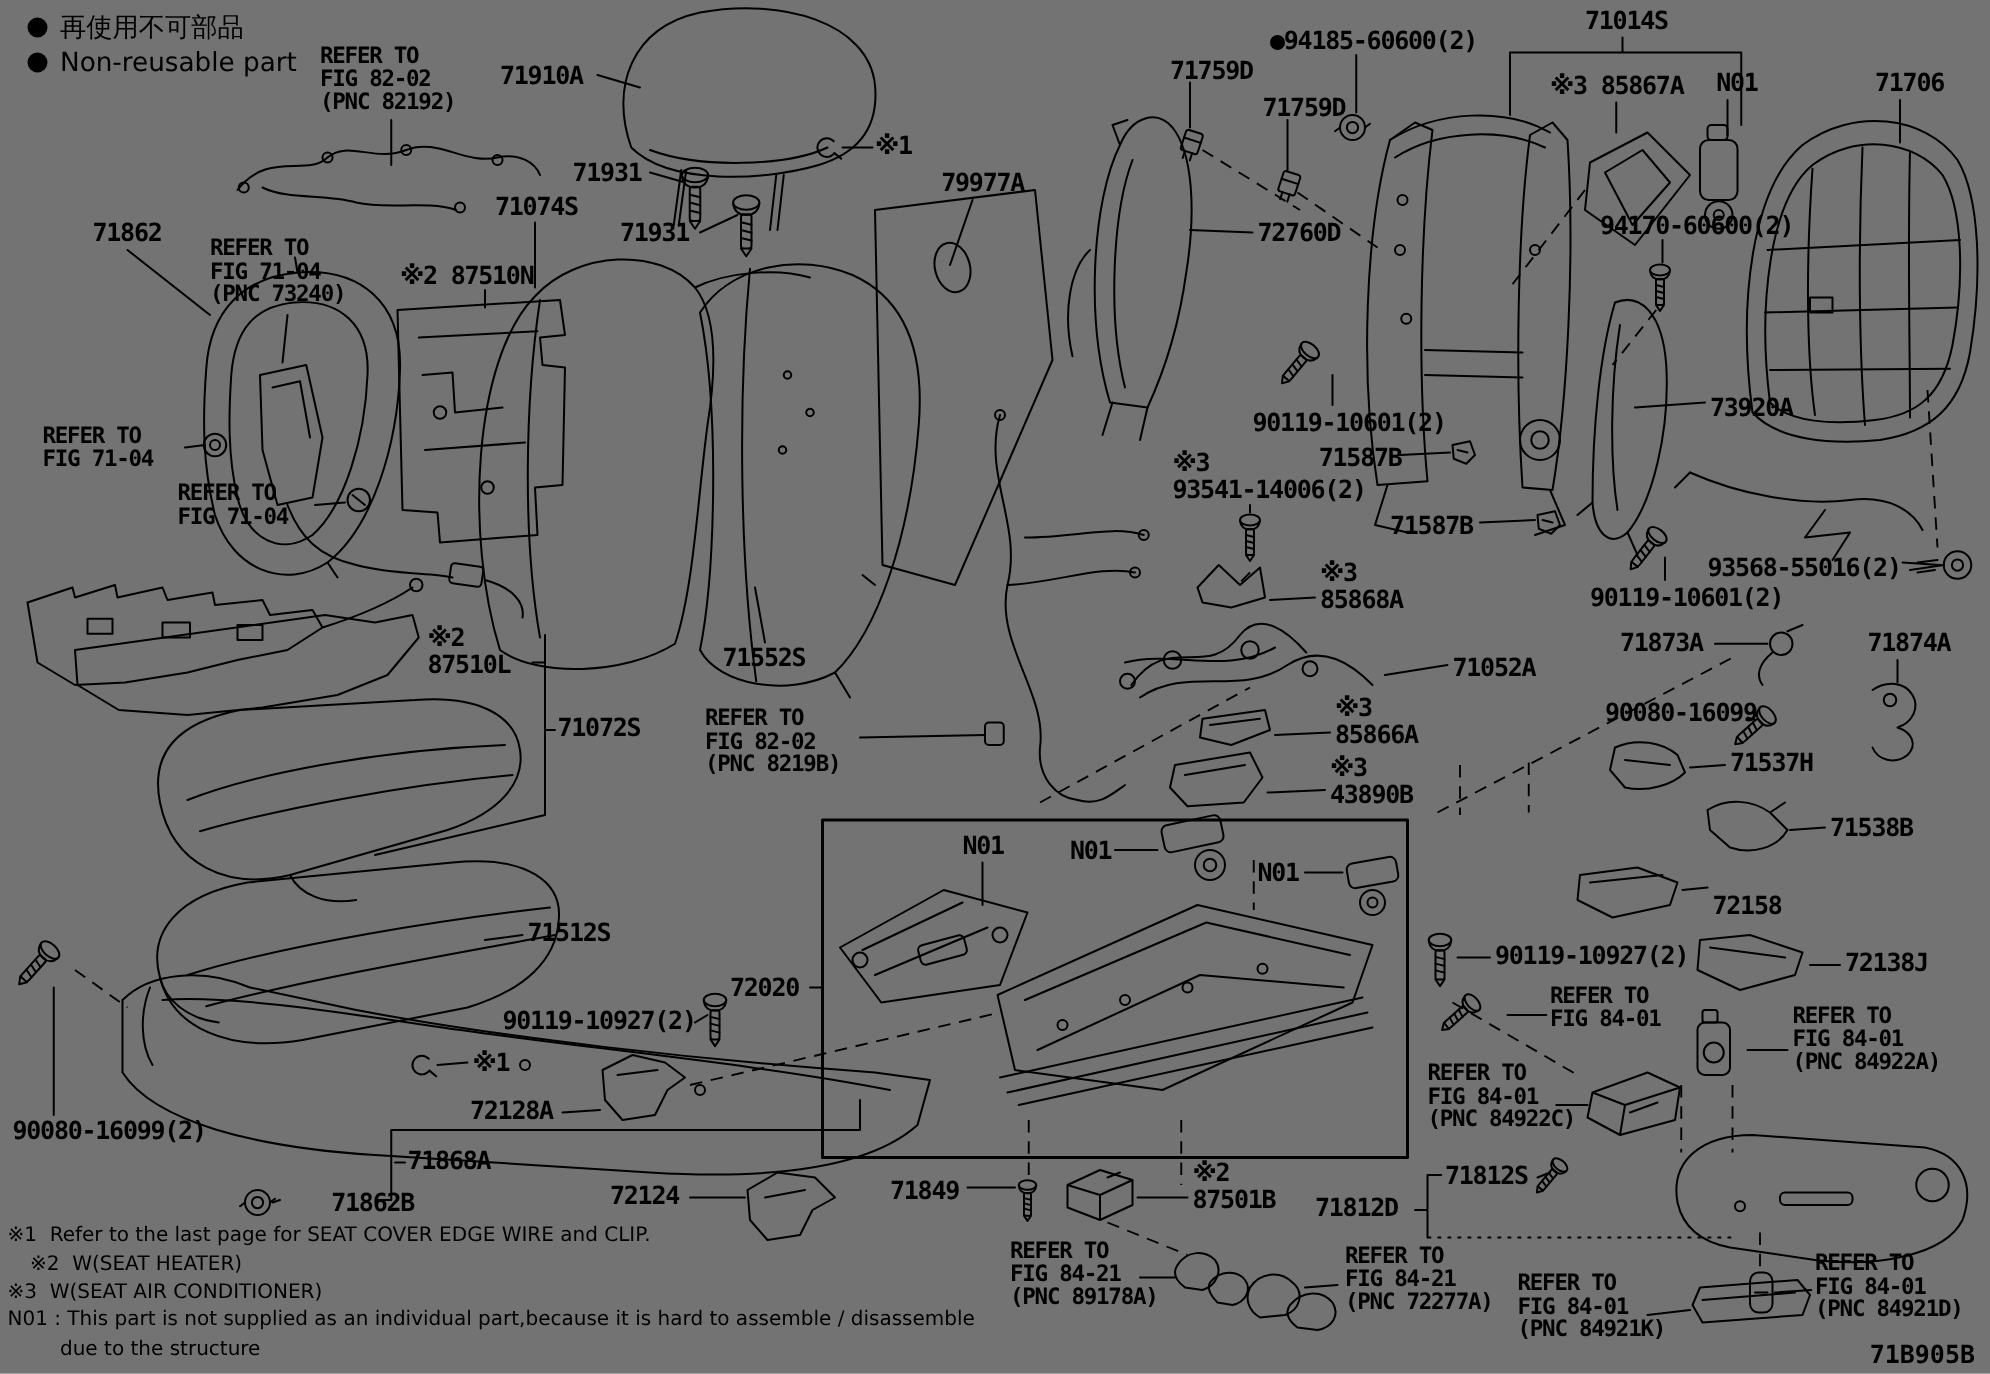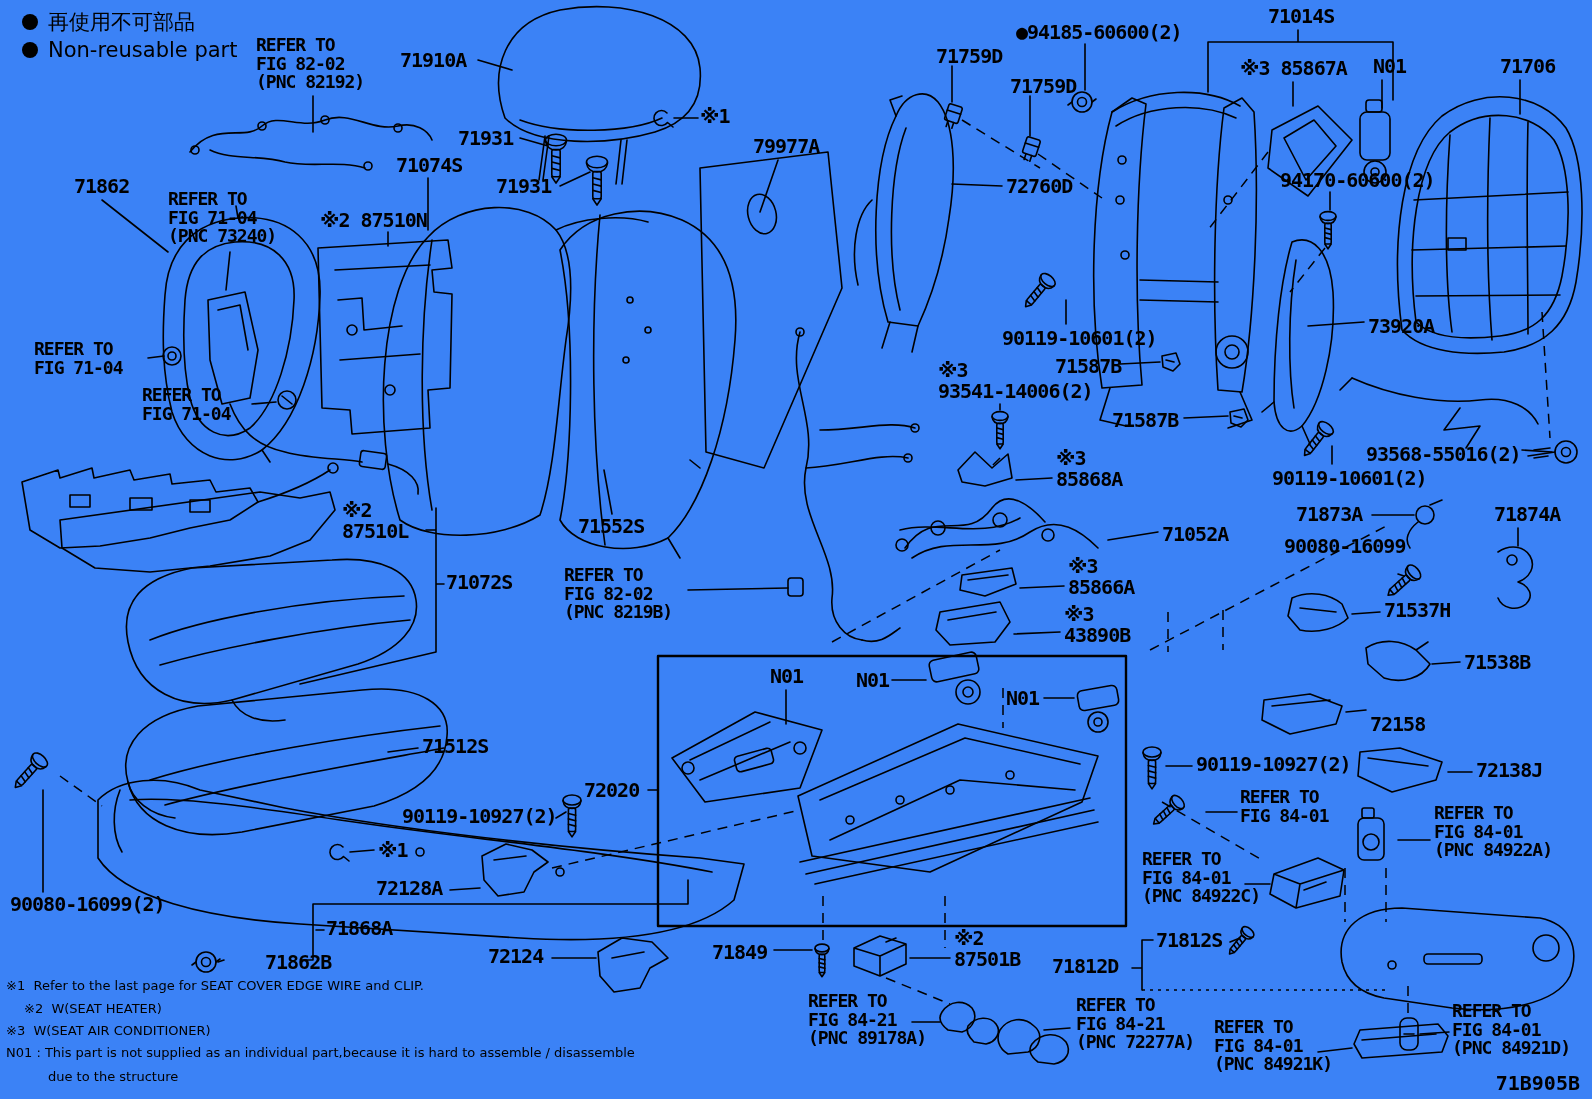--- a/index.html
+++ b/index.html
@@ -1,28 +1,28 @@
 <!DOCTYPE html>
 <html><head>
 <meta charset="utf-8">
 <style>
   html,body{margin:0;padding:0;background:#e8e8e8;}
-  .stage{position:relative;width:1592px;height:1099px;background:#3b82f6;overflow:hidden;
+  .stage{position:relative;width:1592px;height:1099px;background:#737373;overflow:hidden;
          font-family:"DejaVu Sans Mono","DejaVu Sans",monospace;color:#000;}
   svg.linework{position:absolute;left:0;top:0;width:1592px;height:1099px;}
   svg.linework *{vector-effect:non-scaling-stroke;}
   .st{stroke:#000;fill:none;stroke-width:1.6;stroke-linecap:round;stroke-linejoin:round;}
   .st2{stroke:#000;fill:none;stroke-width:2.4;}
   .da{stroke:#000;fill:none;stroke-width:1.5;stroke-dasharray:10 7;}
   .dot{stroke:#000;fill:none;stroke-width:1.5;stroke-dasharray:3 5;}
   .lbl{position:absolute;font-weight:bold;font-size:20px;line-height:1.04;letter-spacing:-1px;
        white-space:pre;z-index:3;}
   .lbl.ref{font-size:18px;letter-spacing:-1px;}
   .note{position:absolute;font-family:"DejaVu Sans","Liberation Sans",sans-serif;
-        font-weight:normal;font-size:13px;letter-spacing:0;white-space:pre;z-index:3;}
+        font-weight:normal;font-size:16px;letter-spacing:0;white-space:pre;z-index:3;}
   .legend{position:absolute;left:22px;top:8px;z-index:3;}
   .legend .row{display:flex;align-items:center;gap:10px;height:28px;
         font-family:"DejaVu Sans","Liberation Sans",sans-serif;font-size:21px;}
   .legend .dotb{width:16px;height:16px;border-radius:50%;background:#000;flex:0 0 16px;}
   .code{position:absolute;right:12px;bottom:4px;font-size:20px;font-weight:bold;
         letter-spacing:0;z-index:3;}
 </style>
 </head>
 <body>
 
@@ -481,21 +481,21 @@
       <div class="lbl" style="left: 1055px; top: 356px;"><div>71587B</div></div>
       <div class="lbl" style="left: 938px; top: 360px;"><div>※3</div><div>93541-14006(2)</div></div>
       <div class="lbl" style="left: 1112px; top: 410px;"><div>71587B</div></div>
       <div class="lbl" style="left: 1368px; top: 316px;"><div>73920A</div></div>
       <div class="lbl" style="left: 1366px; top: 444px;"><div>93568-55016(2)</div></div>
       <div class="lbl" style="left: 1272px; top: 468px;"><div>90119-10601(2)</div></div>
       <div class="lbl" style="left: 1056px; top: 448px;"><div>※3</div><div>85868A</div></div>
       <div class="lbl" style="left: 1296px; top: 504px;"><div>71873A</div></div>
       <div class="lbl" style="left: 1494px; top: 504px;"><div>71874A</div></div>
       <div class="lbl" style="left: 1162px; top: 524px;"><div>71052A</div></div>
-      <div class="lbl" style="left: 1284px; top: 536px; text-align: right;"><div>90080-16099</div></div>
+      <div class="lbl" style="left: 1284px; top: 560px; text-align: right;"><div>90080-16099</div></div>
       <div class="lbl" style="left: 1068px; top: 556px;"><div>※3</div><div>85866A</div></div>
       <div class="lbl" style="left: 1384px; top: 600px; text-align: center;"><div>71537H</div></div>
       <div class="lbl" style="left: 1064px; top: 604px;"><div>※3</div><div>43890B</div></div>
       <div class="lbl" style="left: 1464px; top: 652px;"><div>71538B</div></div>
       <div class="lbl" style="left: 1370px; top: 698px; margin-top: 16px;"><div>72158</div></div>
       <div class="lbl" style="left: 1196px; top: 754px;"><div>90119-10927(2)</div></div>
       <div class="lbl" style="left: 1476px; top: 760px;"><div>72138J</div></div>
       <div class="lbl ref" style="left: 1240px; top: 788px; font-size: 18px;"><div>REFER TO</div><div>FIG 84-01</div></div>
       <div class="lbl ref" style="left: 1434px; top: 804px; font-size: 18px;"><div>REFER TO</div><div>FIG 84-01</div><div>(PNC 84922A)</div></div>
       <div class="lbl ref" style="left: 1142px; top: 850px; font-size: 18px;"><div>REFER TO</div><div>FIG 84-01</div><div>(PNC 84922C)</div></div>

